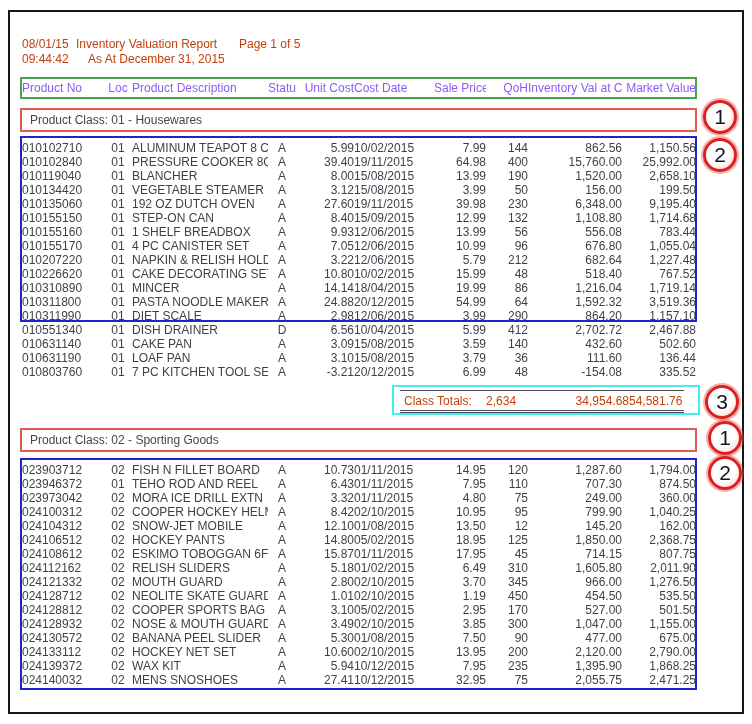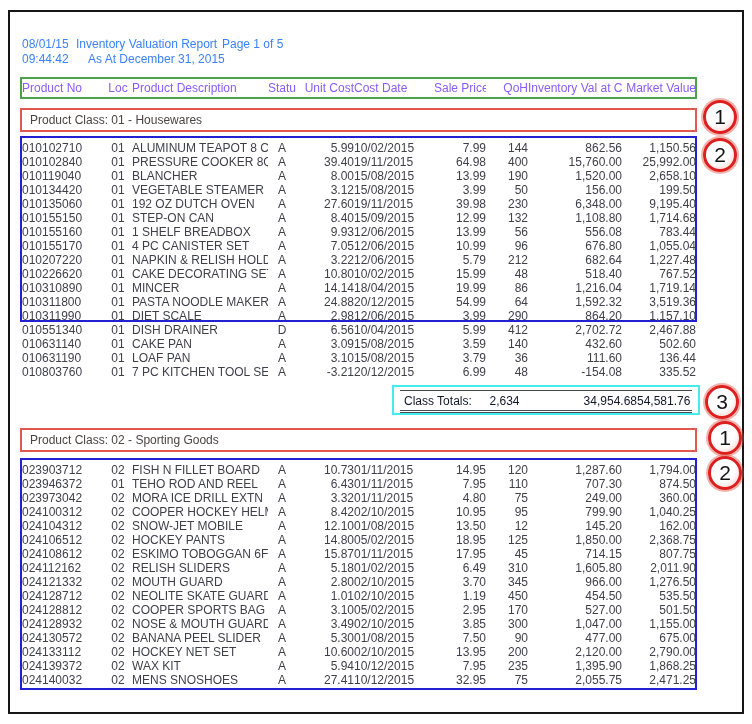--- a/index.html
+++ b/index.html
@@ -6,21 +6,21 @@
   body{
     width:752px;height:724px;position:relative;background:#ffffff;
     font-family:"Liberation Sans",sans-serif;color:#3f3f4a;overflow:hidden;
   }
   .frame{
     position:absolute;left:8px;top:10px;width:736px;height:704px;
     border:2px solid #161616;box-sizing:border-box;background:#ffffff;
   }
   .abs{position:absolute;}
   
-  .hdr-text{font-size:12px;color:#3b82f6;white-space:nowrap;}
+  .hdr-text{font-size:12px;color:#c2410c;white-space:nowrap;}
   
   .colhead-box{
     left:20px;top:77px;width:677px;height:22px;box-sizing:border-box;
     border:2px solid #4aa34a;background:#fff;
   }
   .class-band{
     width:677px;height:24px;box-sizing:border-box;
     border:2px solid #e0584e;background:#fff;
     font-size:12px;color:#4d4440;line-height:20px;padding-left:8px;
     white-space:nowrap;
@@ -48,22 +48,22 @@
   .c7{text-align:right;padding-right:12px;}
   .c8{text-align:right;padding-right:8px;}
   .c9{text-align:right;padding-right:10px;}
   .colhead-box table.grid{color:#8b5cf6;}
   
   .totals-box{
     left:392px;top:385px;width:308px;height:30px;box-sizing:border-box;
     border:2px solid #45ecec;background:#fff;
   }
   .totals-inner{
-    margin:3px 6px 0 6px;border-top:1px solid #4a4a55;border-bottom:3px double #4a4a55;
-    padding:3px 0 2px 0;display:flex;font-size:12px;color:#0f172a;
+    margin:3px 14px 0 6px;border-top:1px solid #4a4a55;border-bottom:3px double #4a4a55;
+    padding:3px 0 2px 0;display:flex;font-size:12px;color:#c2410c;
   }
   .t-label{width:90px;text-align:left;padding-left:4px;}
   .t-qoh{width:40px;text-align:center;}
   .t-inv{width:125px;text-align:right;}
   .t-mkt{width:45px;flex:1;text-align:center;padding-right:10px;}
   
   .callout{
     width:34px;height:34px;border-radius:50%;box-sizing:border-box;
     border:3px solid #de1f1f;
     background:radial-gradient(circle at 38% 32%, #ffffff 52%, #ffe3e0 76%, #f3b4ac 100%);
@@ -74,21 +74,21 @@
 </style>
 </head>
 <body>
 
 <div class="frame"></div>
 
 <div class="abs hdr-text" style="left:22px;top:37px;">08/01/15</div>
 <div class="abs hdr-text" style="left:22px;top:52px;">09:44:42</div>
 <div class="abs hdr-text" style="left:76px;top:37px;">Inventory Valuation Report</div>
 <div class="abs hdr-text" style="left:76px;top:52px;margin-left:12px;">As At December 31, 2015</div>
-<div class="abs hdr-text" style="left:222px;top:37px;">Page 1 of 5</div>
+<div class="abs hdr-text" style="left:239px;top:37px;">Page 1 of 5</div>
 
 <div class="abs colhead-box">
   <table class="grid" style="margin-top:2px;">
     <colgroup>
       <col style="width:82px">
         <col style="width:28px">
         <col style="width:136px">
         <col style="width:28px">
       <col style="width:58px">
         <col style="width:80px">

